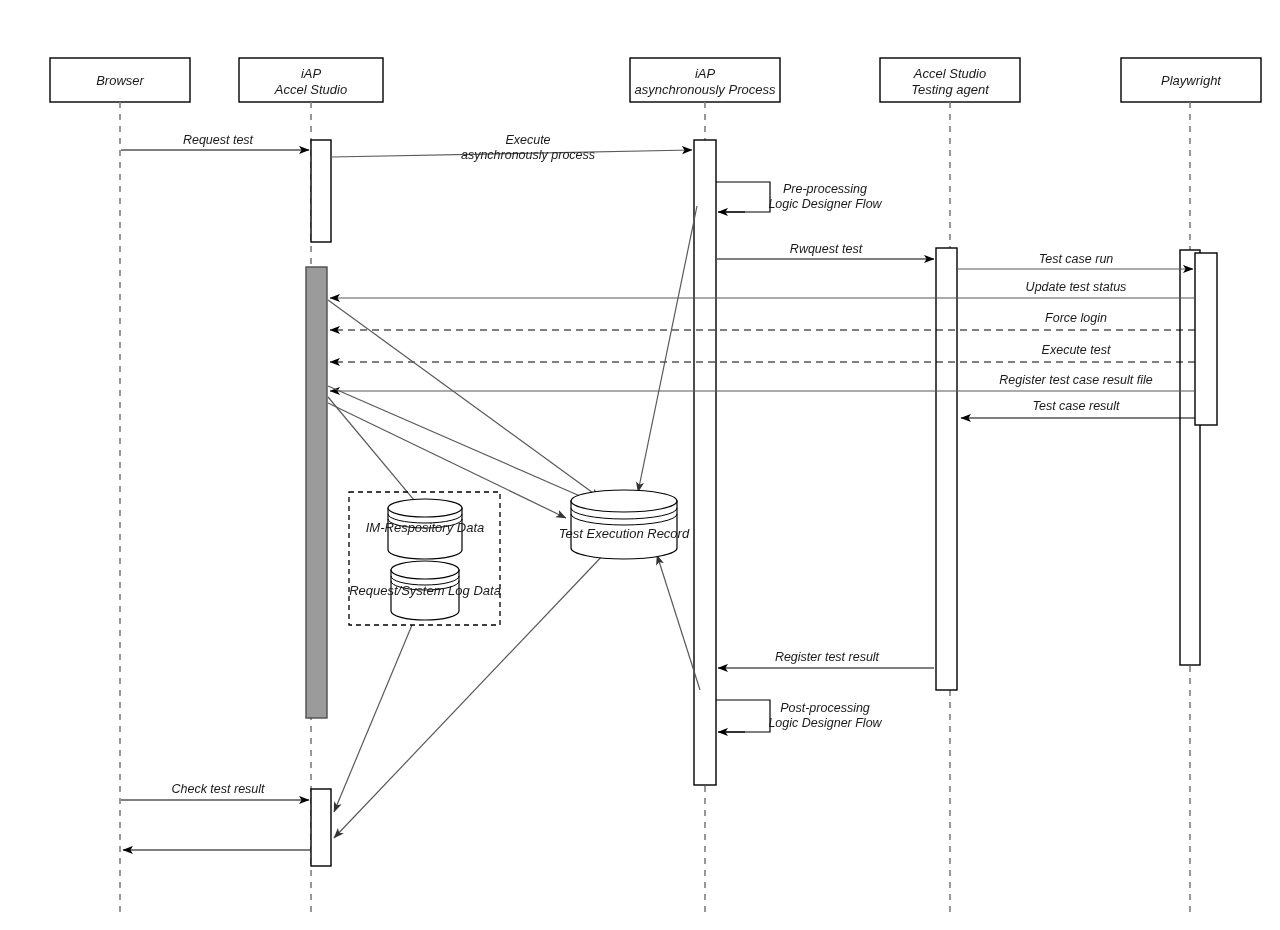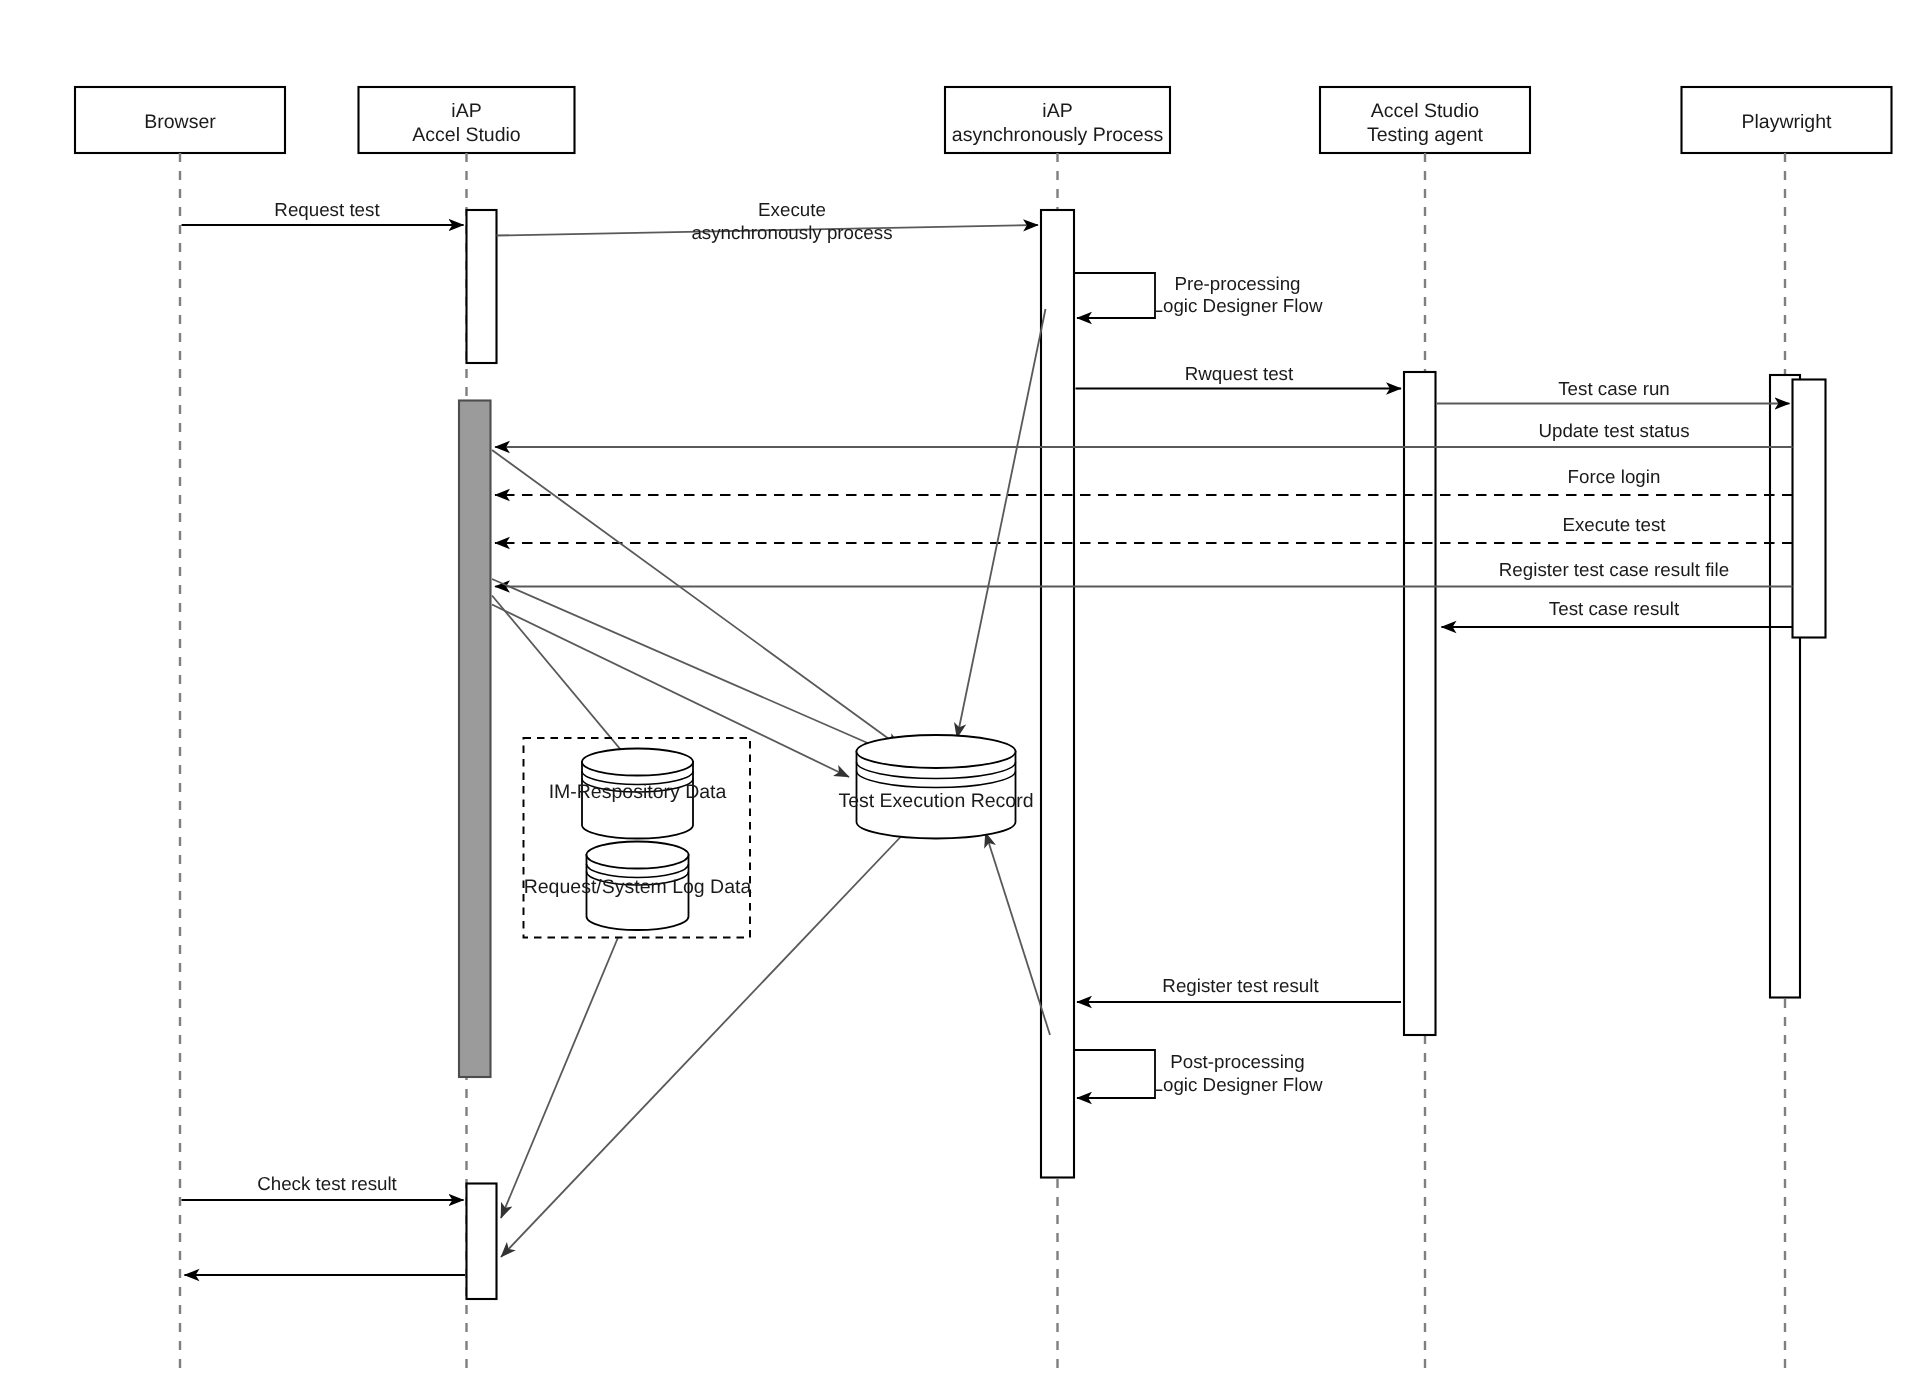--- a/index.html
+++ b/index.html
@@ -10,20 +10,21 @@
   body {
     width: 1280px;
     height: 930px;
     font-family: "Liberation Sans", sans-serif;
     overflow: hidden;
   }
   #diagram-root {
     position: relative;
     width: 1280px;
     height: 930px;
+    font-style: italic;
   }
   svg#seq {
     display: block;
     width: 1280px;
     height: 930px;
   }
   .lifeline-box {
     fill: #ffffff;
     stroke: #000000;
     stroke-width: 1.4;

